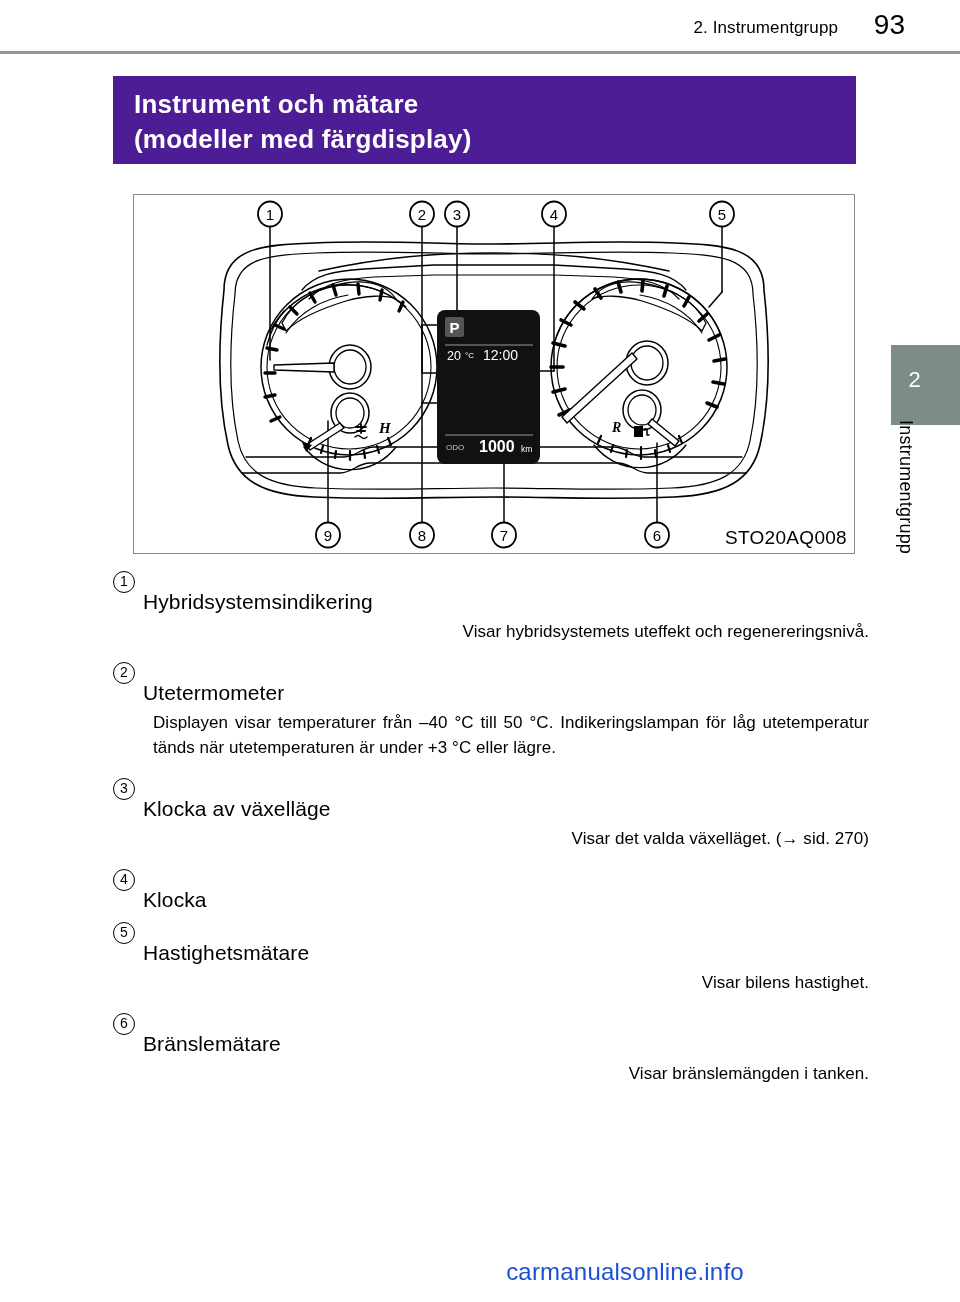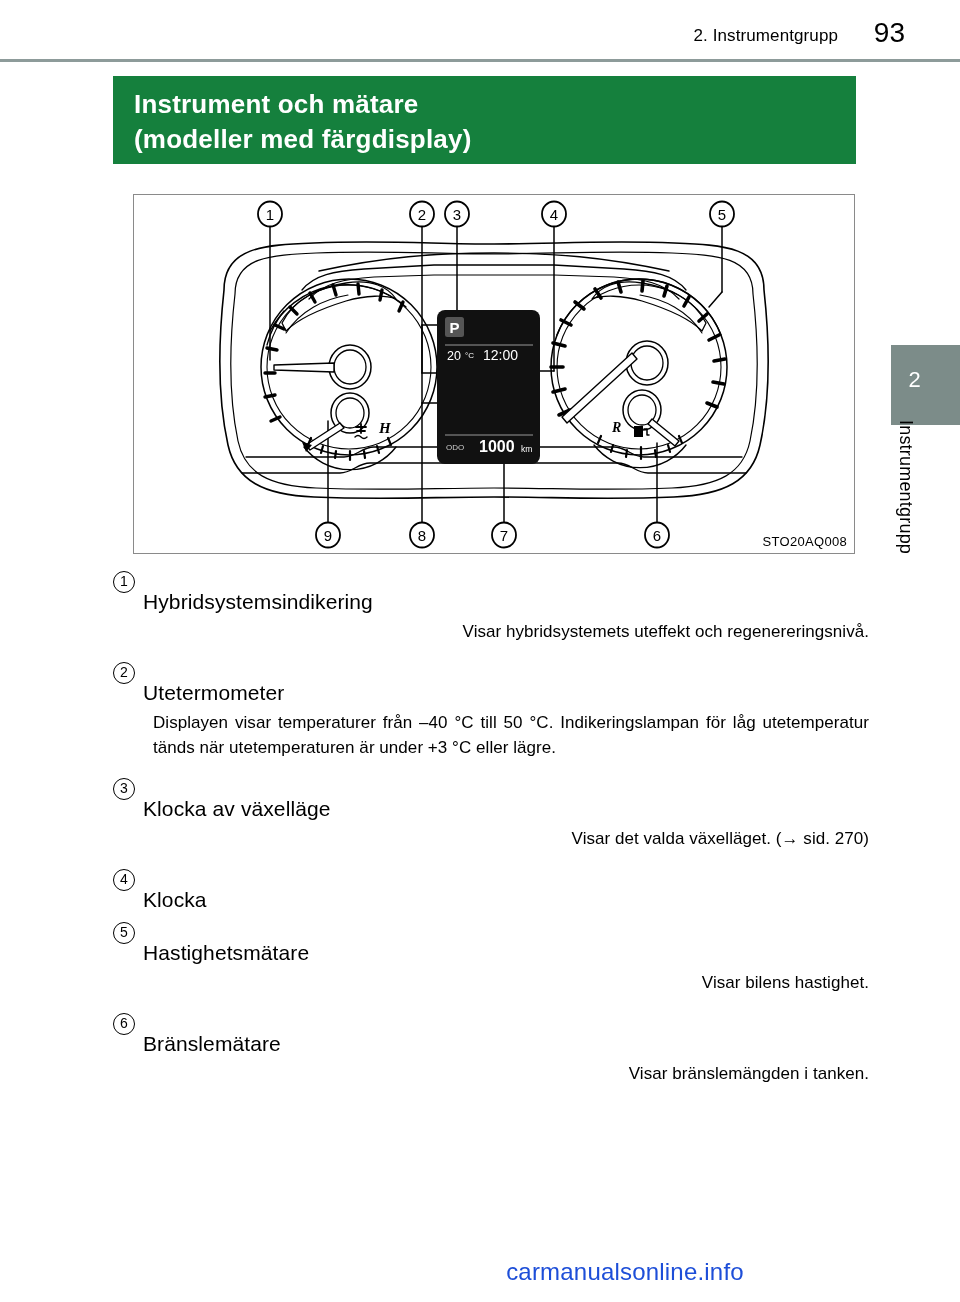--- a/index.html
+++ b/index.html
@@ -10,21 +10,21 @@
     background: #ffffff;
     font-family: "Liberation Sans", sans-serif;
     color: #000000;
     position: relative;
     overflow: hidden;
   }
 
   
   #page-header {
     position: absolute;
-    top: 8px; left: 0;
+    top: 0; left: 0;
     width: 960px;
     height: 53px;
   }
   #header-chapter {
     position: absolute;
     right: 122px;
     top: 18px;
     font-size: 17px;
     letter-spacing: 0.1px;
     white-space: nowrap;
@@ -45,21 +45,21 @@
     background: #8d9b9a;
   }
 
   
   #section-title-band {
     position: absolute;
     left: 113px;
     top: 76px;
     width: 743px;
     height: 88px;
-    background: #15803d;
+    background: #4c1d95;
     color: #ffffff;
     padding: 11px 18px 0 21px;
   }
   .section-title-line {
     font-size: 26px;
     font-weight: bold;
     line-height: 35px;
     letter-spacing: 0.2px;
     white-space: nowrap;
   }
@@ -101,21 +101,21 @@
     width: 722px;
     height: 360px;
     border: 1px solid #8a8a8a;
     background: #ffffff;
   }
   #figure-svg { display: block; }
   #figure-code {
     position: absolute;
     right: 7px;
     bottom: 4px;
-    font-size: 13px;
+    font-size: 19px;
     letter-spacing: 0.3px;
   }
 
   
   #content-list {
     position: absolute;
     left: 113px;
     top: 566px;
     width: 760px;
   }

